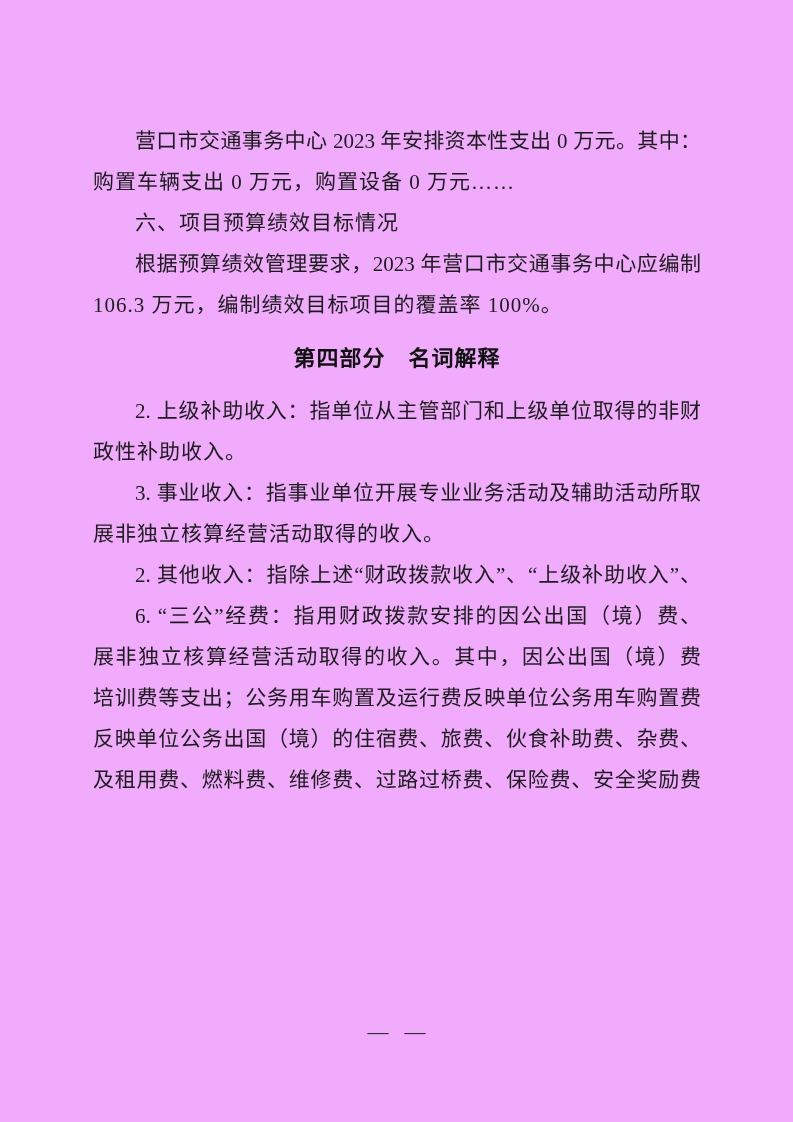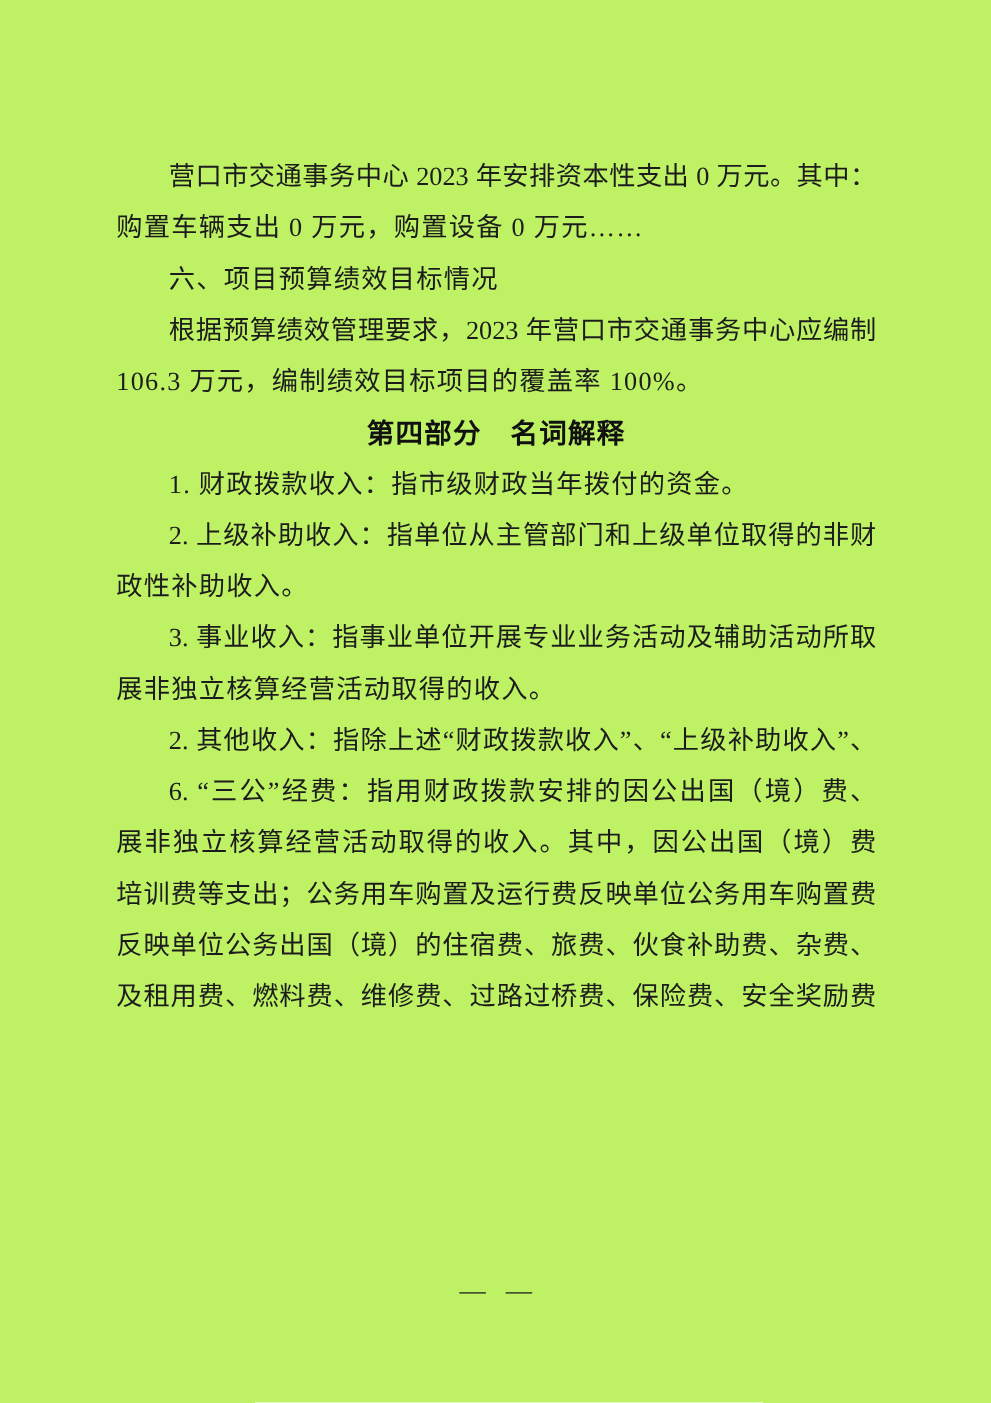--- a/index.html
+++ b/index.html
@@ -5,21 +5,21 @@
   html, body {
     margin: 0;
     padding: 0;
     background: #ffffff;
   }
   .page {
     position: relative;
     width: 793px;
     height: 1122px;
     margin: 0 auto;
-    background: #bef264;
+    background: #f0abfc;
     overflow: hidden;
     font-family: "Liberation Serif", "DejaVu Serif", serif;
     color: #1c1c1c;
   }
   .body-text {
     position: absolute;
     top: 121px;
     left: 93px;
     width: 608px;
   }
@@ -34,21 +34,21 @@
   .ln.fill {
     white-space: normal;
     text-align: justify;
     text-align-last: justify;
     letter-spacing: normal;
   }
   .ln.indent {
     text-indent: 42px;
   }
   .heading {
-    margin: 0;
+    margin: 12px;
     font-family: "Liberation Sans", "DejaVu Sans", sans-serif;
     font-weight: bold;
     font-size: 22px;
     line-height: 41px;
     height: 41px;
     text-align: center;
     letter-spacing: 1px;
     color: #111111;
   }
   .footer {
@@ -74,21 +74,20 @@
   <div class="body-text">
 
     <div class="ln indent fill">营口市交通事务中心 2023 年安排资本性支出 0 万元。其中：</div>
     <div class="ln">购置车辆支出 0 万元，购置设备 0 万元……</div>
     <div class="ln indent">六、项目预算绩效目标情况</div>
     <div class="ln indent fill">根据预算绩效管理要求，2023 年营口市交通事务中心应编制</div>
     <div class="ln">106.3 万元，编制绩效目标项目的覆盖率 100%。</div>
 
     <h2 class="heading">第四部分　名词解释</h2>
 
-    <div class="ln indent">1. 财政拨款收入：指市级财政当年拨付的资金。</div>
     <div class="ln indent fill">2. 上级补助收入：指单位从主管部门和上级单位取得的非财</div>
     <div class="ln">政性补助收入。</div>
     <div class="ln indent fill">3. 事业收入：指事业单位开展专业业务活动及辅助活动所取</div>
     <div class="ln">展非独立核算经营活动取得的收入。</div>
     <div class="ln indent fill">2. 其他收入：指除上述“财政拨款收入”、“上级补助收入”、</div>
     <div class="ln indent fill">6. “三公”经费：指用财政拨款安排的因公出国（境）费、</div>
     <div class="ln fill">展非独立核算经营活动取得的收入。其中，因公出国（境）费</div>
     <div class="ln fill">培训费等支出；公务用车购置及运行费反映单位公务用车购置费</div>
     <div class="ln fill">反映单位公务出国（境）的住宿费、旅费、伙食补助费、杂费、</div>
     <div class="ln fill">及租用费、燃料费、维修费、过路过桥费、保险费、安全奖励费</div>

